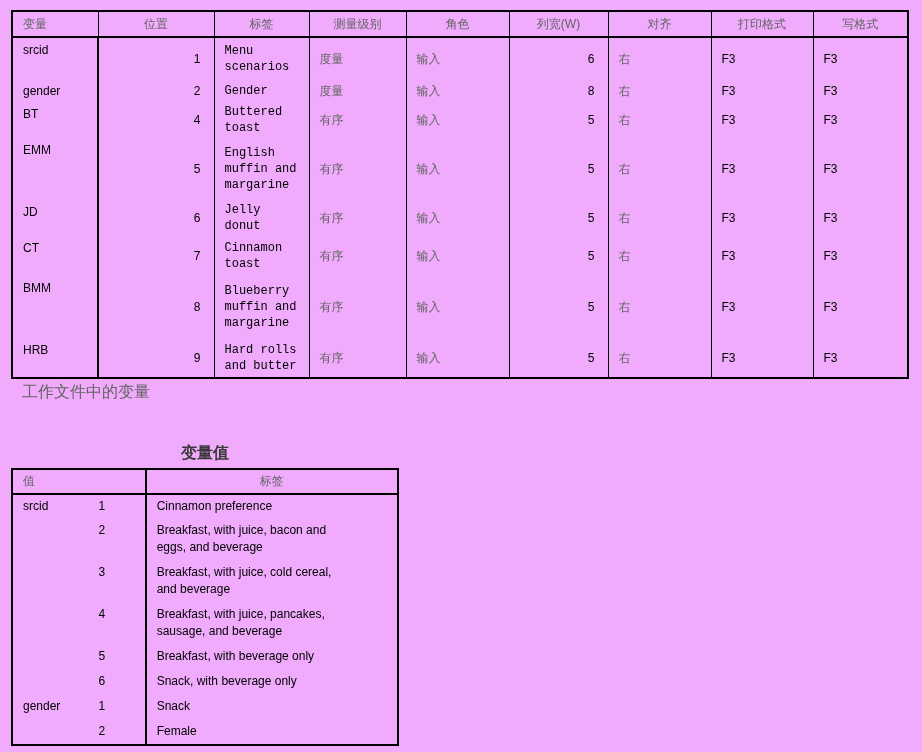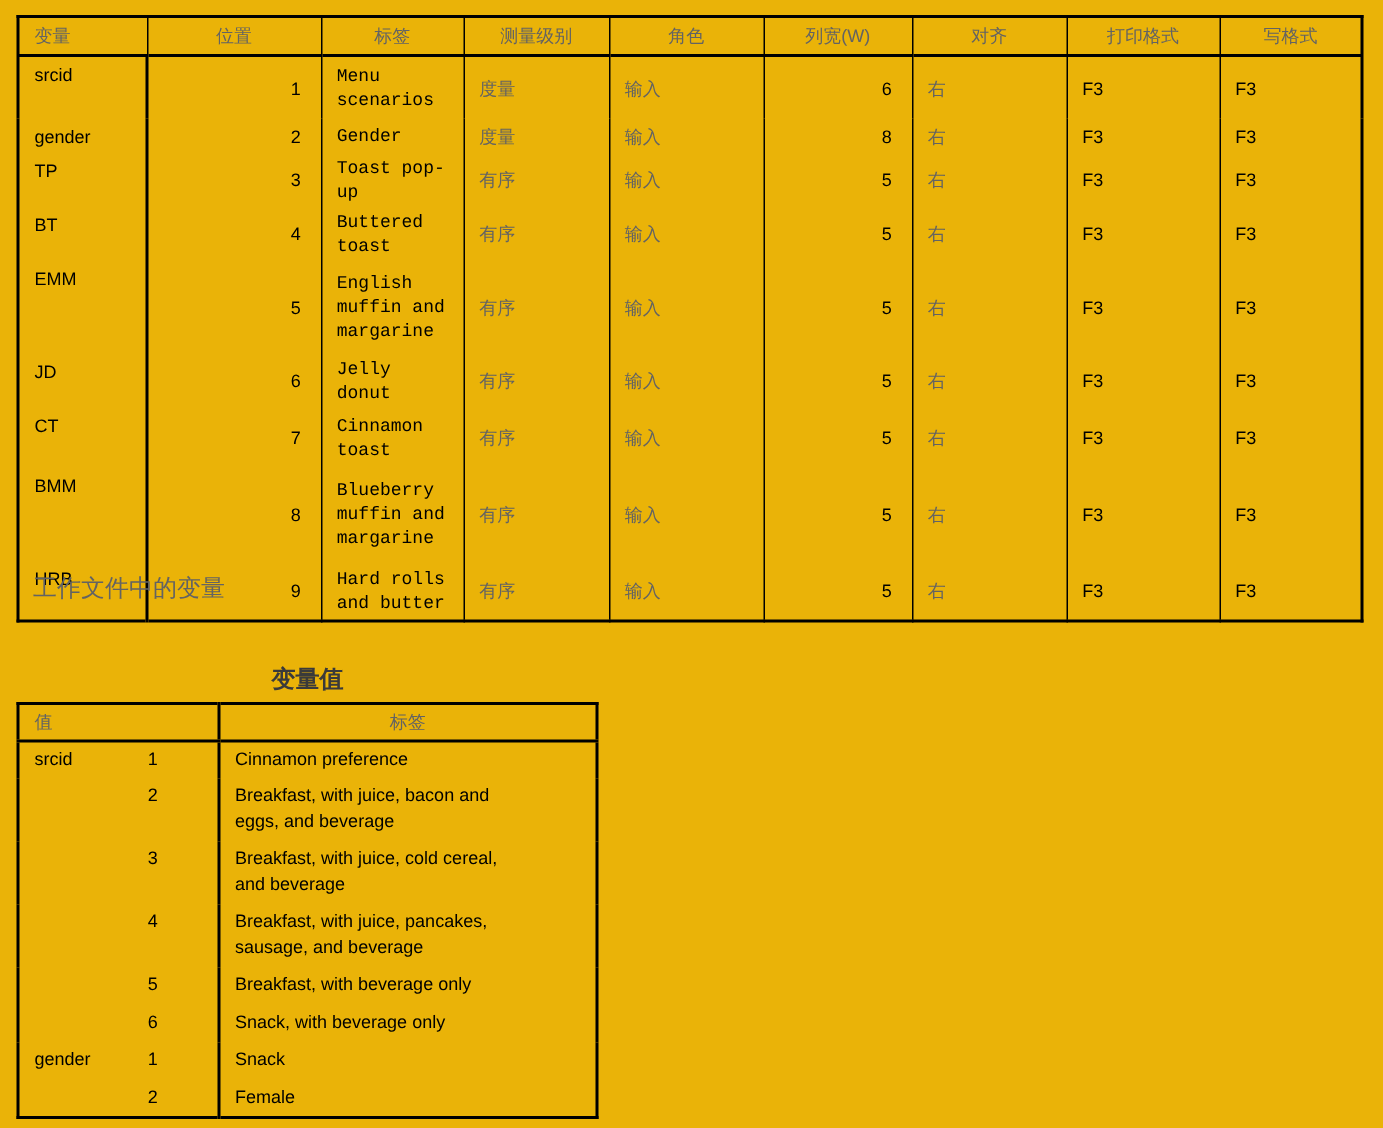--- a/index.html
+++ b/index.html
@@ -1,21 +1,21 @@
 <!DOCTYPE html>
 <html><head>
 <meta charset="utf-8">
 <style>
   * { box-sizing: border-box; }
   html, body { margin: 0; padding: 0; background: #ffffff; }
   .page {
     position: relative;
     width: 922px;
     height: 752px;
-    background: #eab308;
+    background: #f0abfc;
     font-family: "Liberation Sans", "DejaVu Sans", sans-serif;
     color: #000;
   }
   table { border-collapse: collapse; table-layout: fixed; }
   td, th { font-size: 12px; line-height: 16px; overflow: hidden; }
 
   
   .t1 { position: absolute; left: 11px; top: 10px; width: 896px; border: 2px solid #000; }
   .t1 th, .t1 td { border-left: 1px solid #000; padding: 2px 10px; }
   .t1 thead th {
@@ -108,31 +108,20 @@
         <td class="c-pos">2</td>
         <td class="c-label">Gender</td>
         <td class="c-cjk">度量</td>
         <td class="c-cjk">输入</td>
         <td class="c-width">8</td>
         <td class="c-cjk">右</td>
         <td class="c-fmt">F3</td>
         <td class="c-fmt">F3</td>
       </tr>
       <tr style="height:23px">
-        <td class="c-name">TP</td>
-        <td class="c-pos">3</td>
-        <td class="c-label">Toast pop-up</td>
-        <td class="c-cjk">有序</td>
-        <td class="c-cjk">输入</td>
-        <td class="c-width">5</td>
-        <td class="c-cjk">右</td>
-        <td class="c-fmt">F3</td>
-        <td class="c-fmt">F3</td>
-      </tr>
-      <tr style="height:23px">
         <td class="c-name">BT</td>
         <td class="c-pos">4</td>
         <td class="c-label">Buttered toast</td>
         <td class="c-cjk">有序</td>
         <td class="c-cjk">输入</td>
         <td class="c-width">5</td>
         <td class="c-cjk">右</td>
         <td class="c-fmt">F3</td>
         <td class="c-fmt">F3</td>
       </tr>

